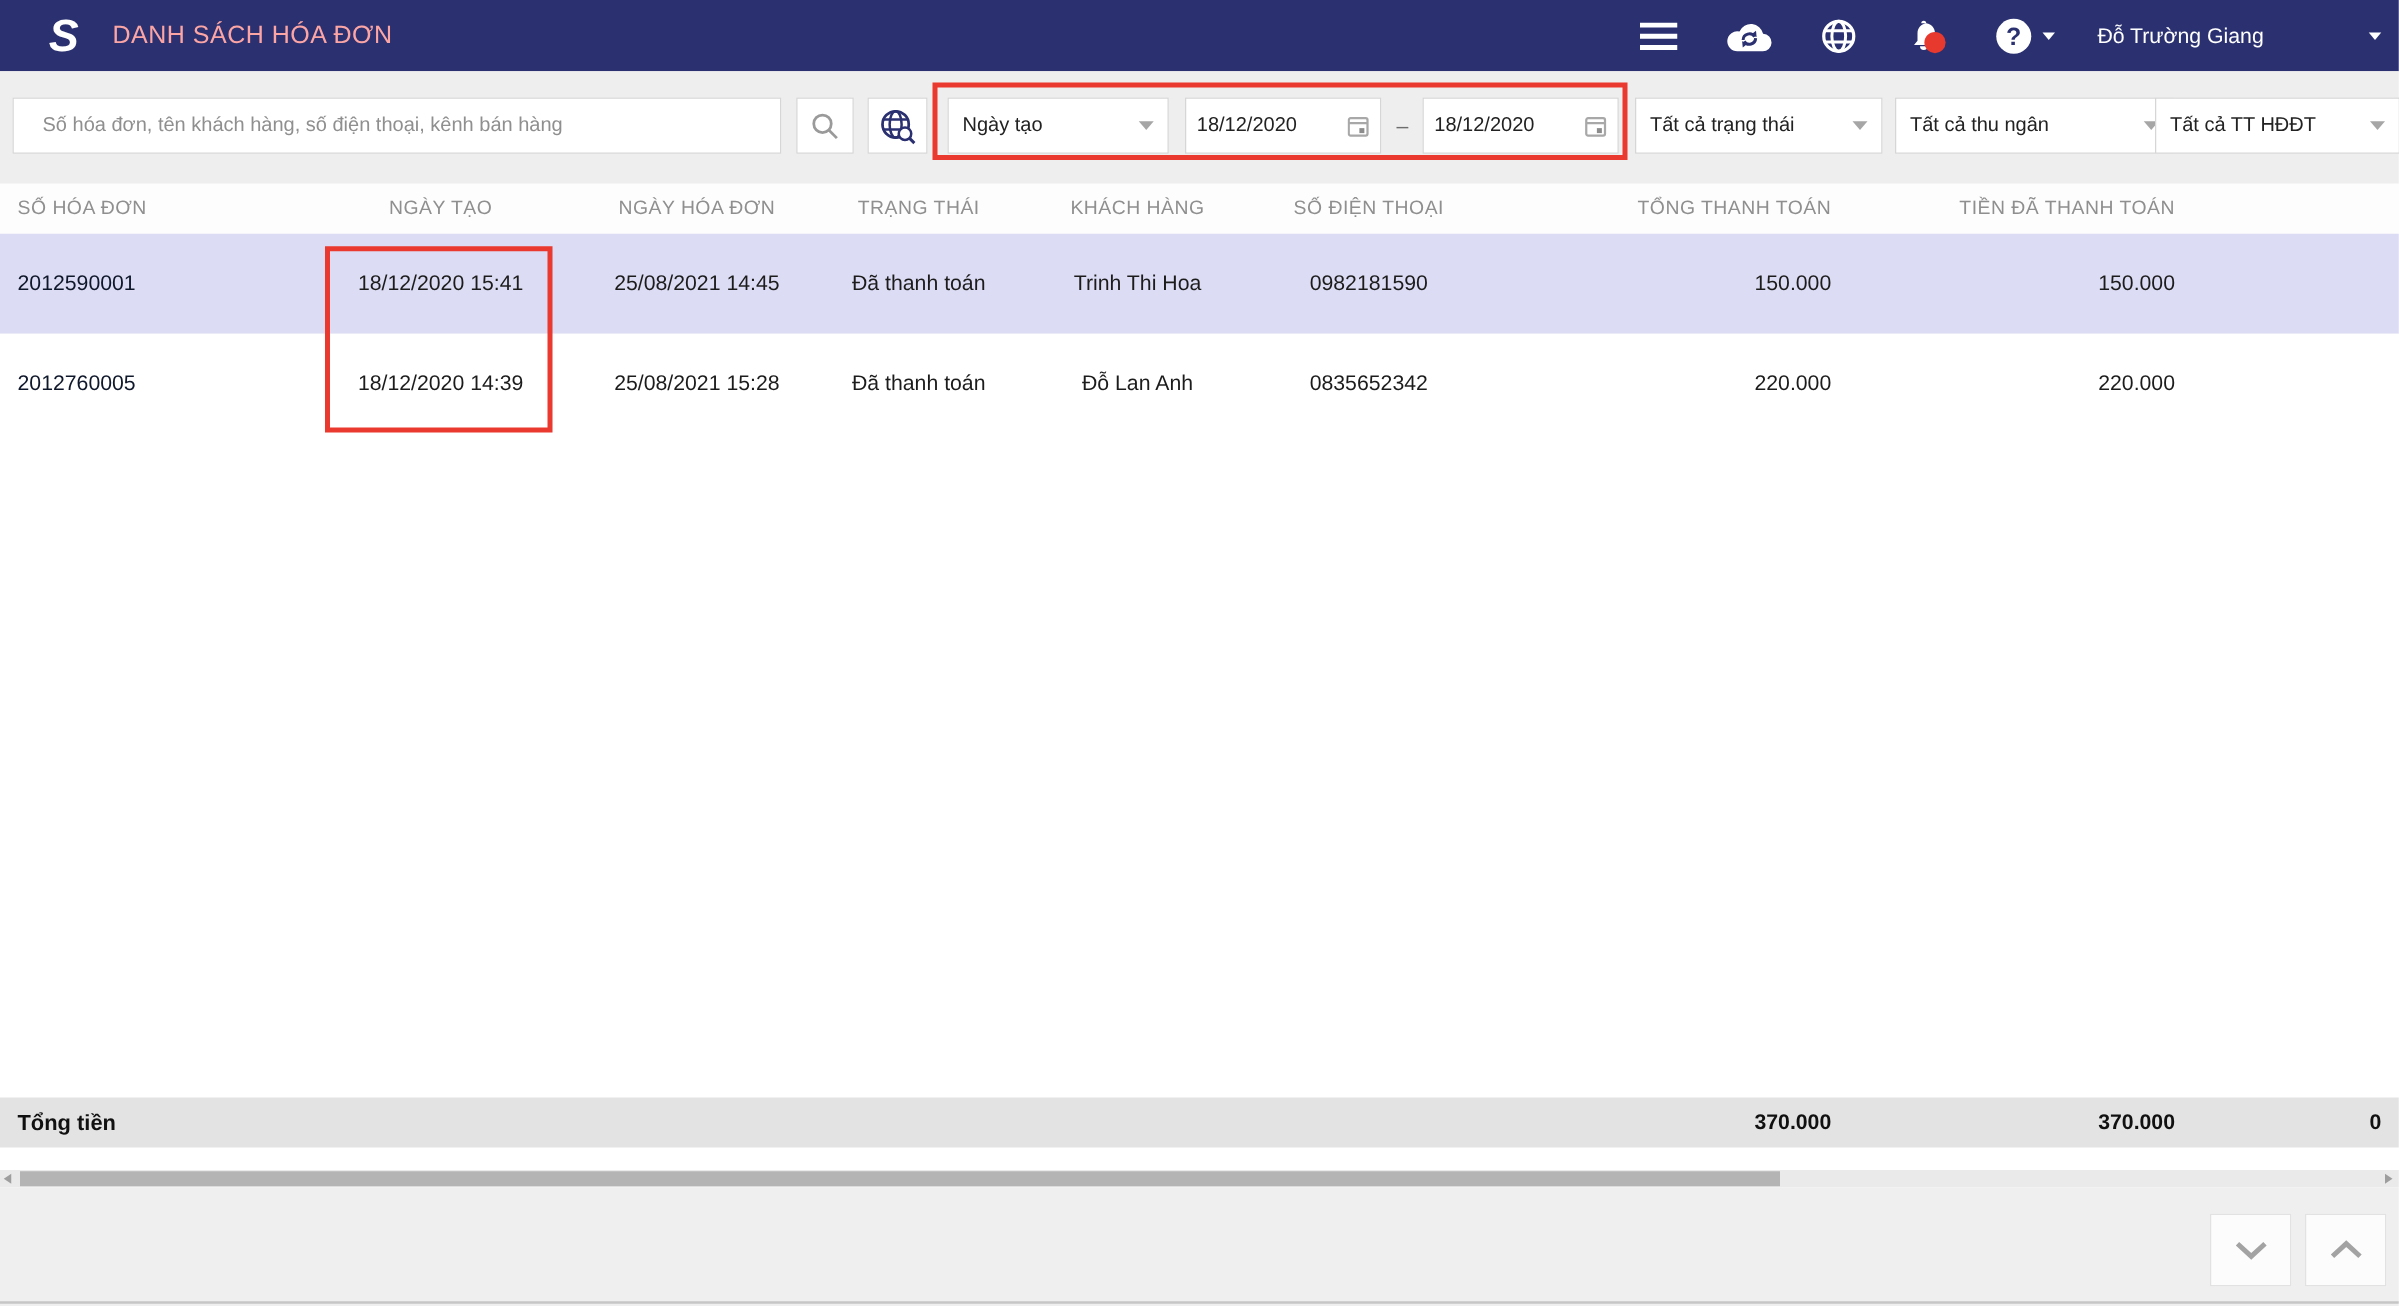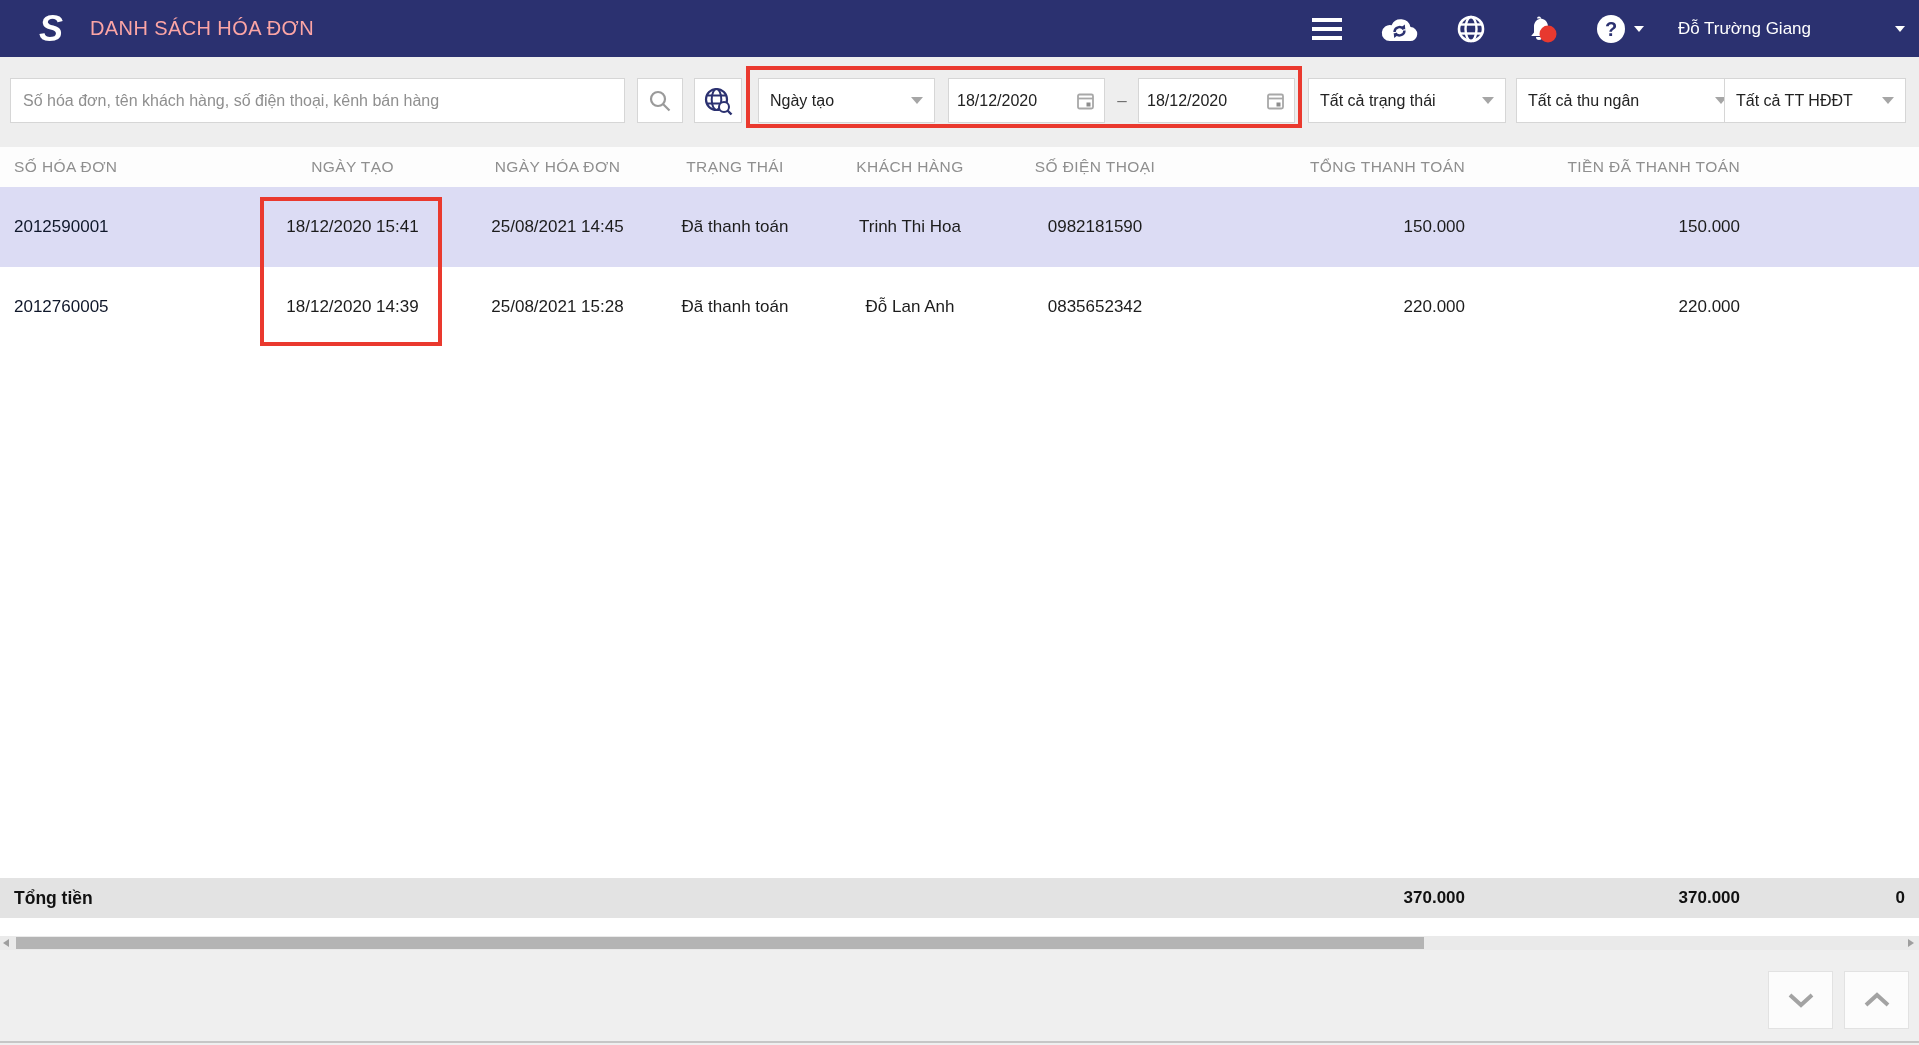--- a/index.html
+++ b/index.html
@@ -16,38 +16,38 @@
   .tb-ic + .tb-ic { margin-left:38px; }
   .help-group { display:flex; align-items:center; gap:8px; }
   .username { color:#fff; font-size:17px; margin-left:34px; white-space:nowrap; }
   .caret-w { width:0; height:0; border-left:5px solid transparent; border-right:5px solid transparent;
              border-top:6px solid #fff; }
   .user-caret { margin-left:84px; }
 
   
   .filterbar { position:absolute; left:0; top:57px; width:1919px; height:90px; background:#eeeeee; }
   .ctl { position:absolute; top:21px; height:45px; background:#fff; border:1px solid #d6d6d6; }
-  .search-input { left:10px; width:615px; padding:0 12px; font-size:16px; color:#333;
+  .search-input { left:10px; width:615px; padding:0 23px; font-size:16px; color:#333;
                   font-family:"Liberation Sans", sans-serif; outline:none; }
   .search-input::placeholder { color:#8f8f8f; }
   .icon-btn { display:flex; align-items:center; justify-content:center; cursor:pointer; }
   .btn-search { left:637px; width:46px; }
   .btn-webseek { left:694px; width:48px; }
   .select { display:flex; align-items:center; justify-content:space-between; padding:0 11px;
             font-size:16px; color:#222; cursor:pointer; }
   .sel-datetype { left:758px; width:177px; }
-  .date-field { display:flex; align-items:center; justify-content:flex-start; padding:0 8px;
+  .date-field { display:flex; align-items:center; justify-content:center; padding:0 8px;
                 font-size:16px; color:#222; cursor:pointer;gap:40px; }
   .date-from { left:948px; width:157px; }
   .range-sep { left:1108px; width:28px; top:21px; height:45px; position:absolute; display:flex;
                align-items:center; justify-content:center; color:#6d6d6d; font-size:17px; }
   .date-to { left:1138px; width:157px; }
   .sel-status { left:1308px; width:198px; }
   .sel-cashier { left:1516px; width:223px; }
-  .sel-einvoice { left:1724px; width:182px; }
+  .sel-einvoice { left:1724px; width:196px; }
   .caret-g { width:0; height:0; border-left:6px solid transparent; border-right:6px solid transparent;
              border-top:7px solid #a6a6a6; flex:none; }
 
   
   .annot { position:absolute; border:4px solid #ea392e; pointer-events:none; z-index:9; }
   .annot-filter { left:746px; top:66px; width:556px; height:62px; }
   .annot-dates { left:260px; top:197px; width:182px; height:149px; }
 
   
   .grid { display:grid; grid-template-columns:240px 225px 185px 170px 180px 190px 275px 275px 179px;

